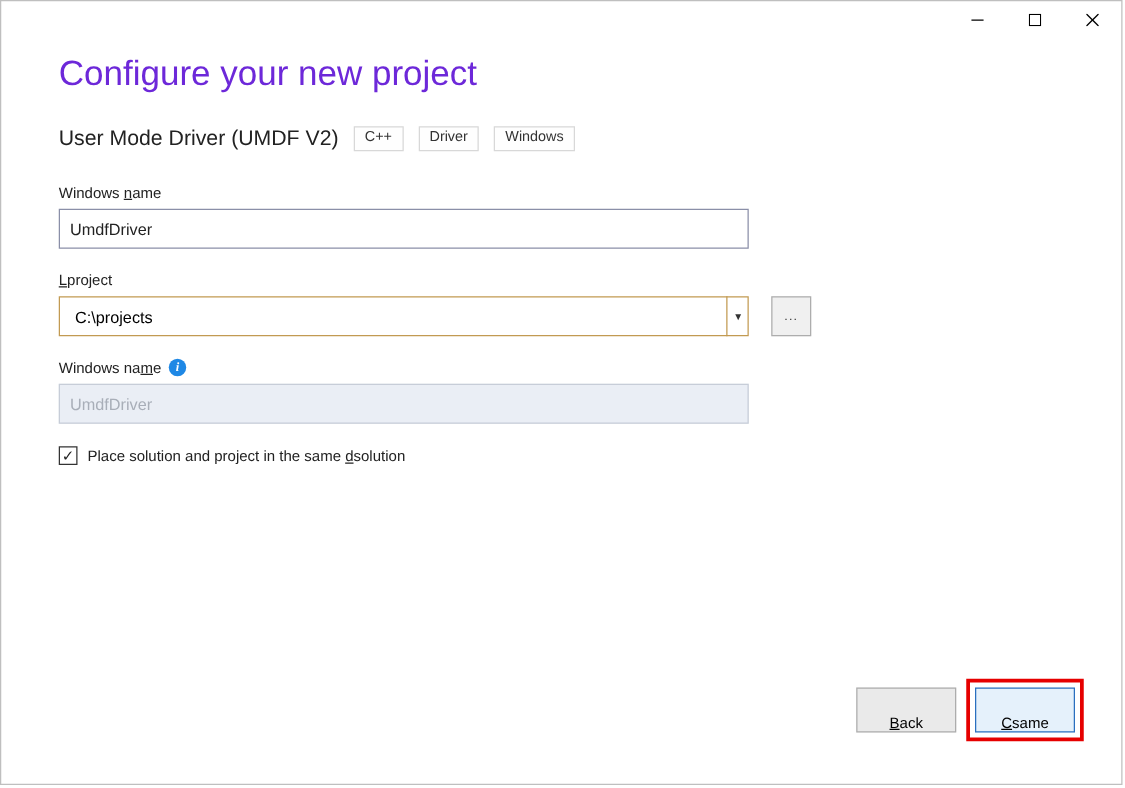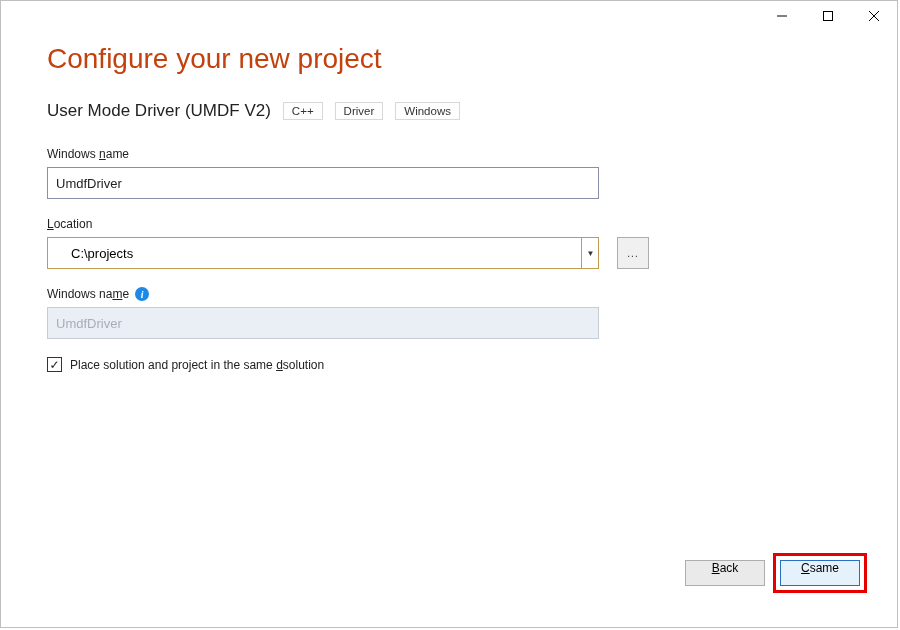--- a/index.html
+++ b/index.html
@@ -31,26 +31,25 @@
       justify-content: center;
       font-size: 10px;
       color: #000;
     }
     .content {
       padding: 12px 46px 0 46px;
     }
     h1.title {
       font-size: 28px;
       font-weight: 400;
-      color: #c2410c;
+      color: #6d28d9;
       margin-bottom: 26px;
     }
     .template-row {
       display: flex;
-      align-items: center;
       gap: 12px;
       margin-bottom: 26px;
     }
     .template-name {
       font-size: 17px;
       color: #222;
     }
     .tag {
       font-size: 11.5px;
       color: #333;
@@ -85,21 +84,21 @@
       gap: 18px;
     }
     .combo {
       position: relative;
       width: 552px;
     }
     .combo input {
       width: 100%;
       height: 32px;
       border: 1px solid #c29a52;
-      padding: 0 24px 0 23px;
+      padding: 0 24px 0 12px;
       font-size: 13px;
       font-family: inherit;
       outline: none;
     }
     .combo-arrow {
       position: absolute;
       right: 0; top: 0;
       width: 18px; height: 32px;
       border-left: 1px solid #c29a52;
       display: flex; align-items: center; justify-content: center;
@@ -160,27 +159,27 @@
     .footer {
       position: absolute;
       bottom: 34px;
       right: 30px;
       display: flex;
       gap: 8px;
       align-items: center;
     }
     .btn {
       width: 80px;
-      height: 26px;
+      height: 36px;
       border: 1px solid #adadad;
       background: #eaeaea;
       font-size: 12px;
       font-family: inherit;
       display: flex;
-      align-items: flex-start;
+      align-items: flex-end;
       justify-content: center;
     }
     .btn.primary {
       border: 1px solid #2a6fbf;
       background: #e5f1fb;
     }
     .highlight-box {
       border: 3px solid #e60000;
       padding: 4px;
     }
@@ -229,21 +228,21 @@
 
     <div class="field-group">
       <div class="field-label">
         <span><span>Windows </span><span class="underline">n</span><span>ame</span></span>
       </div>
       <input class="text-input" type="text" value="UmdfDriver" style="">
     </div>
 
     <div class="field-group">
       <div class="field-label">
-        <span><span class="underline">L</span><span>ocation</span></span>
+        <span><span class="underline">L</span><span>project</span></span>
       </div>
       <div class="location-row">
         <div class="combo">
           <input type="text" class="caret" value="C:\projects" style="">
           <div class="combo-arrow">▼</div>
         </div>
         <div class="browse-btn">...</div>
       </div>
     </div>
 

